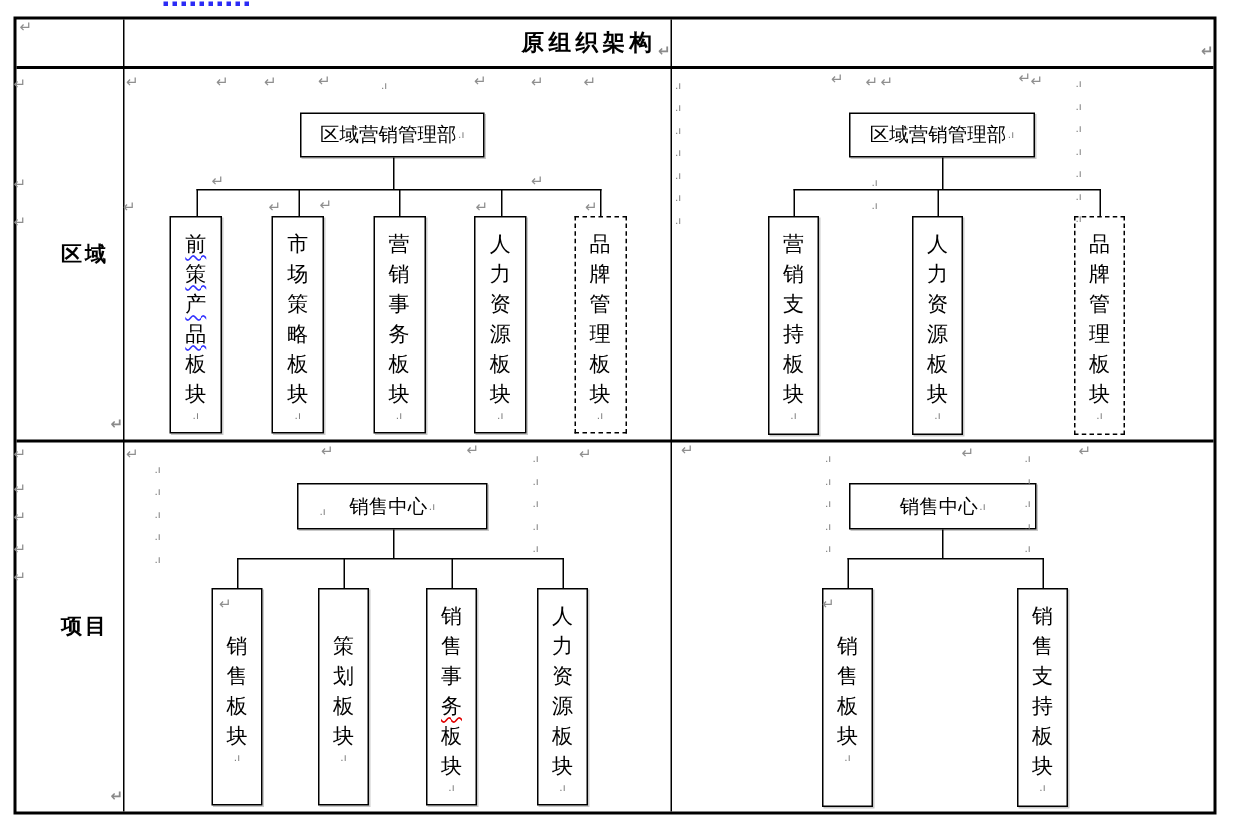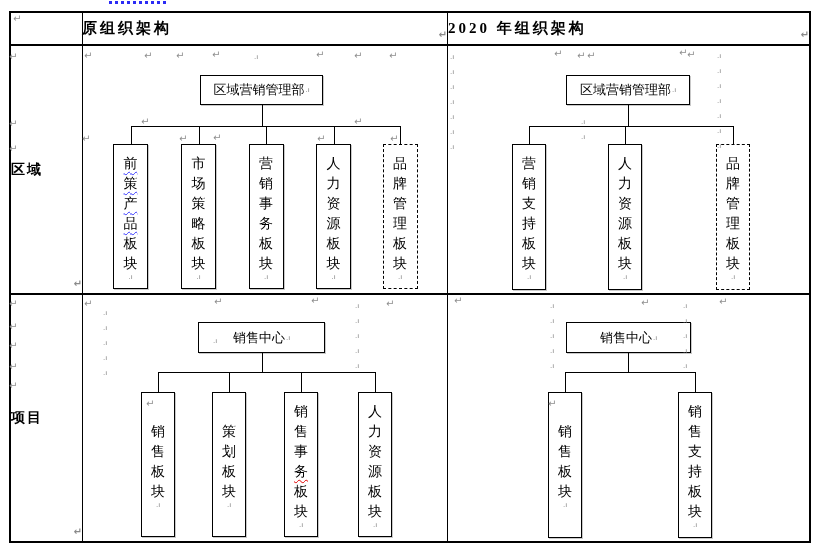--- a/index.html
+++ b/index.html
@@ -5,21 +5,21 @@
   html,body{margin:0;padding:0;background:#ffffff;}
   .page{position:relative;width:825px;height:554px;background:#fff;overflow:hidden;
         font-family:"Liberation Serif","DejaVu Serif",serif;color:#000;}
   .dotted-top{position:absolute;left:109px;top:1px;width:57px;height:0;
         border-top:3px dotted #2b2bf5;}
   .tbl{position:absolute;left:9px;top:11px;width:802px;height:532px;
         border:2px solid #000;box-sizing:border-box;}
   .vline,.hline{position:absolute;background:#000;}
   .vline{width:1px;top:0;bottom:0;}
   .hline{height:2px;left:0;right:0;}
-  .cell{position:absolute;display:flex;align-items:center;justify-content:space-between;}
+  .cell{position:absolute;display:flex;align-items:center;justify-content:flex-end;}
   .hdr{font-weight:bold;font-size:15px;letter-spacing:3px;}
   .rowlabel{font-weight:bold;font-size:14px;letter-spacing:2px;}
   .pilcrow-inline{color:#8a8a8a;font-size:10px;letter-spacing:0;
         font-family:"DejaVu Sans",sans-serif;margin-left:1px;align-self:flex-end;padding-bottom:4px;}
   .mark{position:absolute;color:#8f8f8f;font-size:10px;line-height:10px;
         font-family:"DejaVu Sans",sans-serif;}
   .bmark{position:absolute;color:#7d7d7d;font-size:7px;line-height:7px;letter-spacing:0;
         font-family:"DejaVu Sans",sans-serif;}
   .chart{position:absolute;margin-top:16px;}
   .obox{position:absolute;border:1px solid #000;background:#fff;box-sizing:border-box;
@@ -47,21 +47,20 @@
     <div class="vline" style="left:71px;"></div>
     <div class="vline" style="left:436px;"></div>
     <div class="hline" style="top:31px;"></div>
     <div class="hline" style="top:280px;"></div>
 
     <div class="cell hdr" style="left:71px;top:0;width:365px;height:31px;">
       <span>原组织架构</span>
         <span class="pilcrow-inline">↵</span>
     </div>
     <div class="cell hdr" style="left:437px;top:0;right:0;height:31px;">
-      <span>2020 年组织架构</span>
         <span class="pilcrow-inline">↵</span>
     </div>
 
     <div class="cell rowlabel" style="left:0;top:33px;width:71px;height:247px;">
       <span>区域</span>
         <span class="pilcrow-inline">↵</span>
     </div>
     <div class="cell rowlabel" style="left:0;top:282px;width:71px;bottom:0;">
       <span>项目</span>
         <span class="pilcrow-inline">↵</span>

